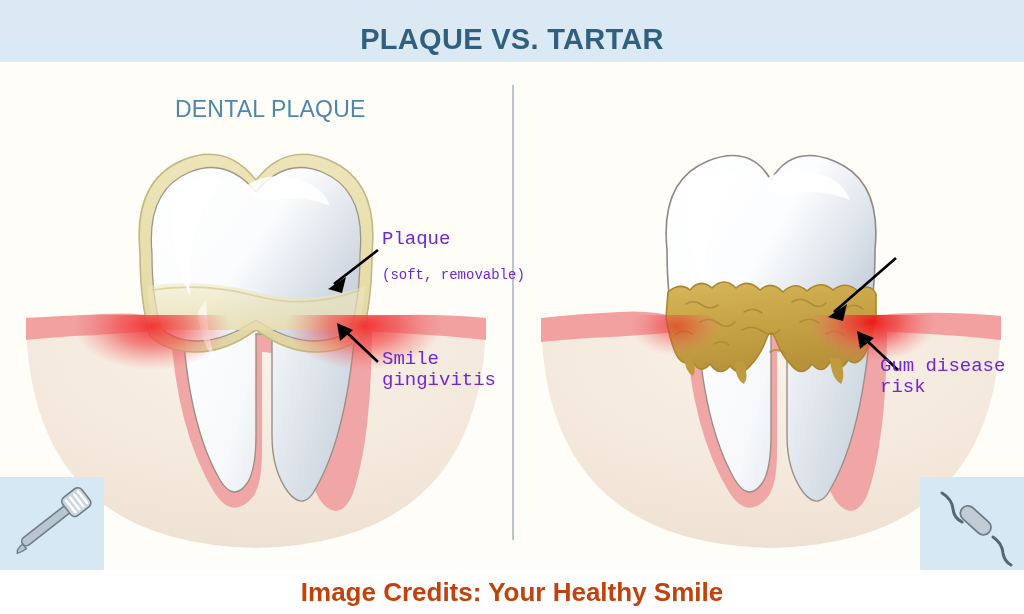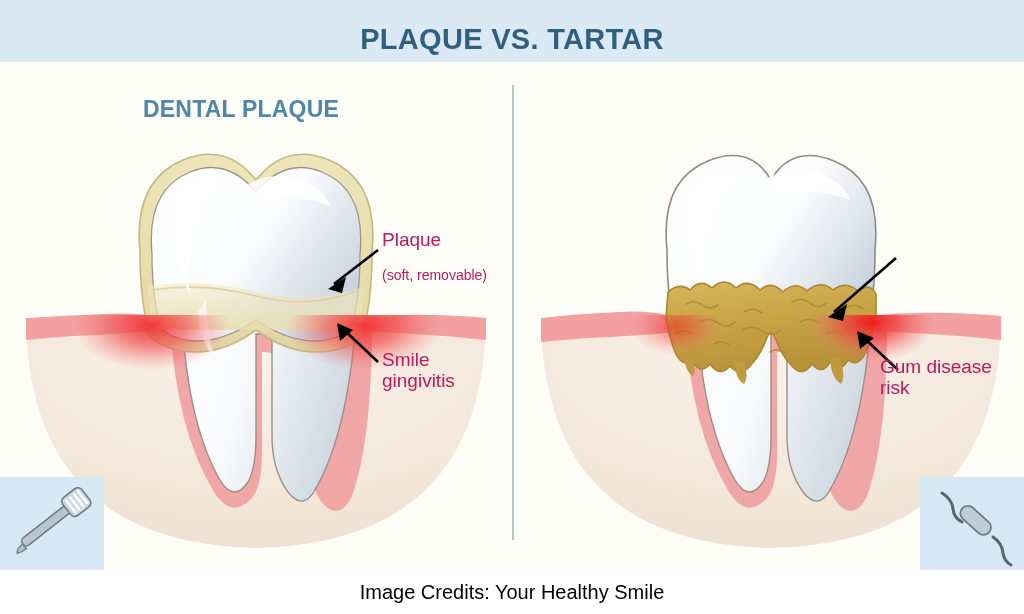--- a/index.html
+++ b/index.html
@@ -29,28 +29,28 @@
   .board{
     position:absolute;left:0;top:62px;width:1024px;height:508px;
     background:#fffdf8;
   }
   .divider{
     position:absolute;left:512px;top:85px;width:2px;height:455px;
     background:#b9c6ce;
   }
   .panel-title{
     position:absolute;top:96px;
-    font-size:23px;font-weight:bold;color:#4f86ad;
-    letter-spacing:.2px;white-space:nowrap;
+    font-size:23px;font-weight:normal;color:#4f86ad;
+    letter-spacing:.2px;white-space:nowrap;margin-left:32px;
   }
   .panel-title.left{left:143px;}
   .panel-title.right{left:576px;}
 
   
-  .anno{position:absolute;color:#be185d;line-height:1.12;}
+  .anno{position:absolute;color:#6d28d9;line-height:1.12;font-family:Liberation Mono, monospace;}
   .anno .main{font-size:19px;display:block;}
   .anno .sub{font-size:14px;display:block;margin-top:18px;}
   .anno.two .main{font-size:19px;}
 
   .a-plaque{left:382px;top:229px;}
   .a-gingivitis{left:382px;top:349px;}
   .a-tartar{left:900px;top:235px;}
   .a-gumrisk{left:880px;top:356px;}
 
   
@@ -61,21 +61,21 @@
     position:absolute;width:104px;height:93px;background:#d6e8f3;
   }
   .tile-left{left:0;top:477px;}
   .tile-right{left:920px;top:477px;}
 
   
   .footer{
     position:absolute;left:0;top:570px;width:1024px;height:44px;
     background:#ffffff;display:flex;align-items:center;justify-content:center;
   }
-  .footer-text{font-size:20px;color:#000000;}
+  .footer-text{font-size:26px;color:#c2410c;font-weight:bold;}
 </style>
 </head>
 <body>
 
 <div id="infographic">
 
   <div class="header-band">
     <div class="header-title">PLAQUE VS. TARTAR</div>
   </div>
 

